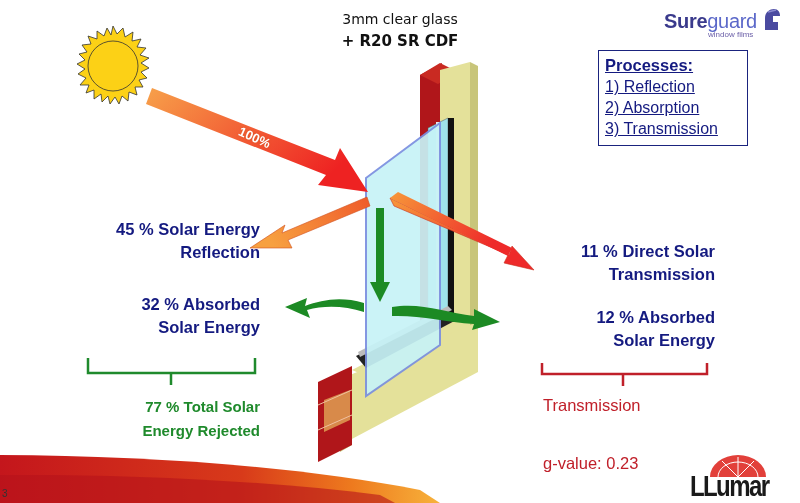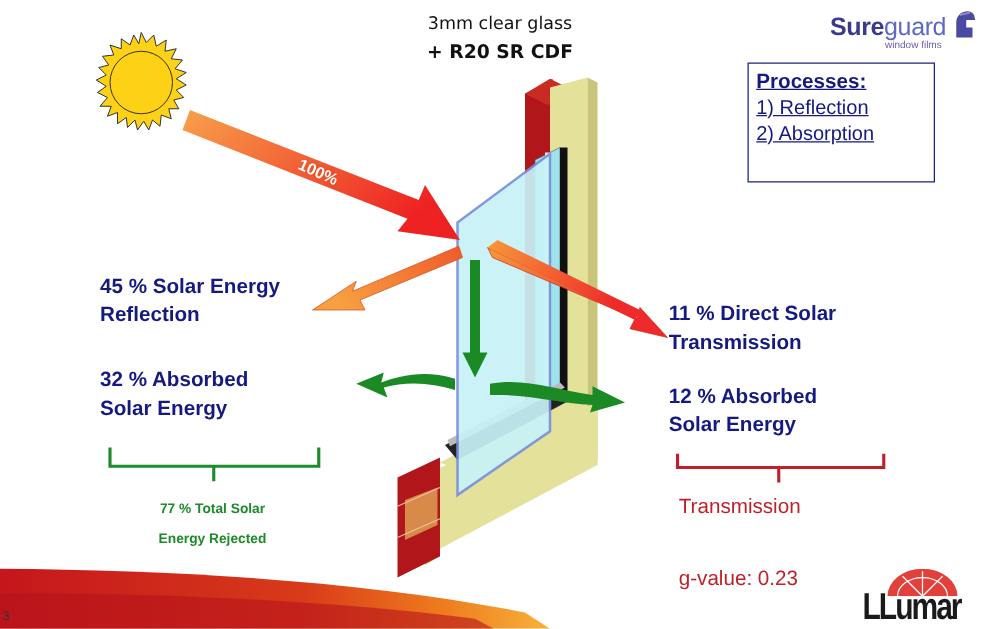--- a/index.html
+++ b/index.html
@@ -1,22 +1,22 @@
 <!DOCTYPE html>
 <html><head>
 <meta charset="utf-8">
 <style>
   html,body{margin:0;padding:0;}
   body{width:800px;height:503px;position:relative;overflow:hidden;background:#ffffff;font-family:"Liberation Sans",sans-serif;}
   .abs{position:absolute;}
   .title{left:300px;top:8px;width:200px;text-align:center;font-family:"DejaVu Sans",sans-serif;color:#111;}
   .title .l1{font-size:14px;line-height:22px;}
   .title .l2{font-size:15px;line-height:22px;font-weight:bold;}
-  .blue{color:#141a80;font-weight:bold;font-size:16.5px;line-height:23px;text-align:left;}
-  .green{color:#1f8a2c;font-weight:bold;font-size:11px;line-height:24px;text-align:center;}
+  .blue{color:#141a80;font-weight:bold;font-size:16.5px;line-height:23px;text-align:right;}
+  .green{color:#1f8a2c;font-weight:bold;font-size:15px;line-height:24px;text-align:right;}
   .red{color:#c0202a;font-size:16.5px;line-height:23px;}
   .proc{left:598px;top:50px;width:150px;height:96px;border:1.5px solid #1a237e;box-sizing:border-box;padding:4px 6px;color:#141a80;font-size:16px;line-height:21px;background:#fff;text-decoration:underline;}
   .proc .h{font-weight:bold;font-size:16.5px;}
   .brand{left:664px;top:8px;width:130px;}
   .brand .sg{font-size:20px;font-weight:bold;color:#3a3a8c;letter-spacing:-0.3px;}
   .brand .sg span{color:#5b68c9;font-weight:normal;}
   .brand .wf{font-size:8px;color:#6b5fa8;margin-left:44px;margin-top:-3px;}
   .llumar{left:690px;top:455px;width:90px;height:45px;}
   .llumar .txt{position:absolute;left:0;top:14px;font-size:30px;font-weight:bold;color:#1a1a1a;letter-spacing:-2px;transform:scaleX(0.8);transform-origin:left;}
   .pagenum{left:2px;top:488px;font-size:10px;color:#333;}
@@ -118,20 +118,21 @@
       <path d="M6,4 L14,2" stroke="#8a8ad0" stroke-width="1.5"></path>
     </svg>
   </div>
   <div class="wf">window films</div>
 </div>
 
 <div class="abs proc">
   <div class="h">Processes:</div>
   <div>1) Reflection</div>
   <div>2) Absorption</div>
+  <div>3) Transmission</div>
 </div>
 
 <div class="abs blue" style="left:80px;top:218px;width:180px;">
   <div>45 % Solar Energy</div>
   <div>Reflection</div>
 </div>
 <div class="abs blue" style="left:80px;top:293px;width:180px;">
   <div>32 % Absorbed</div>
   <div>Solar Energy</div>
 </div>

